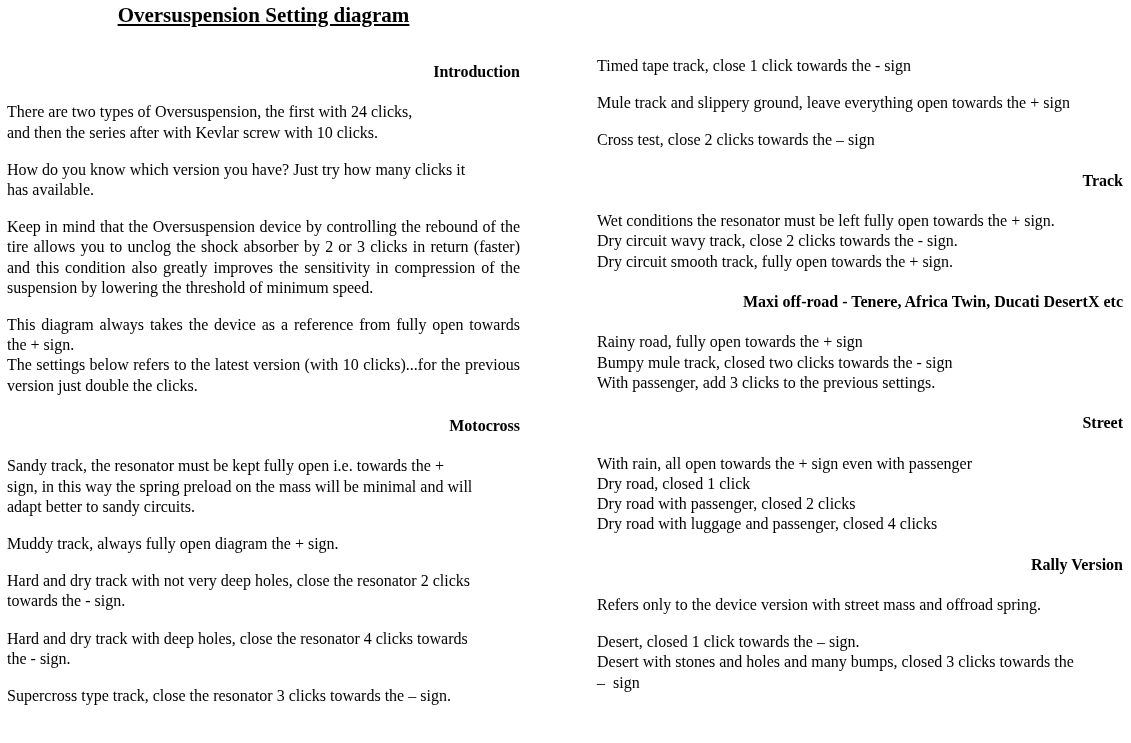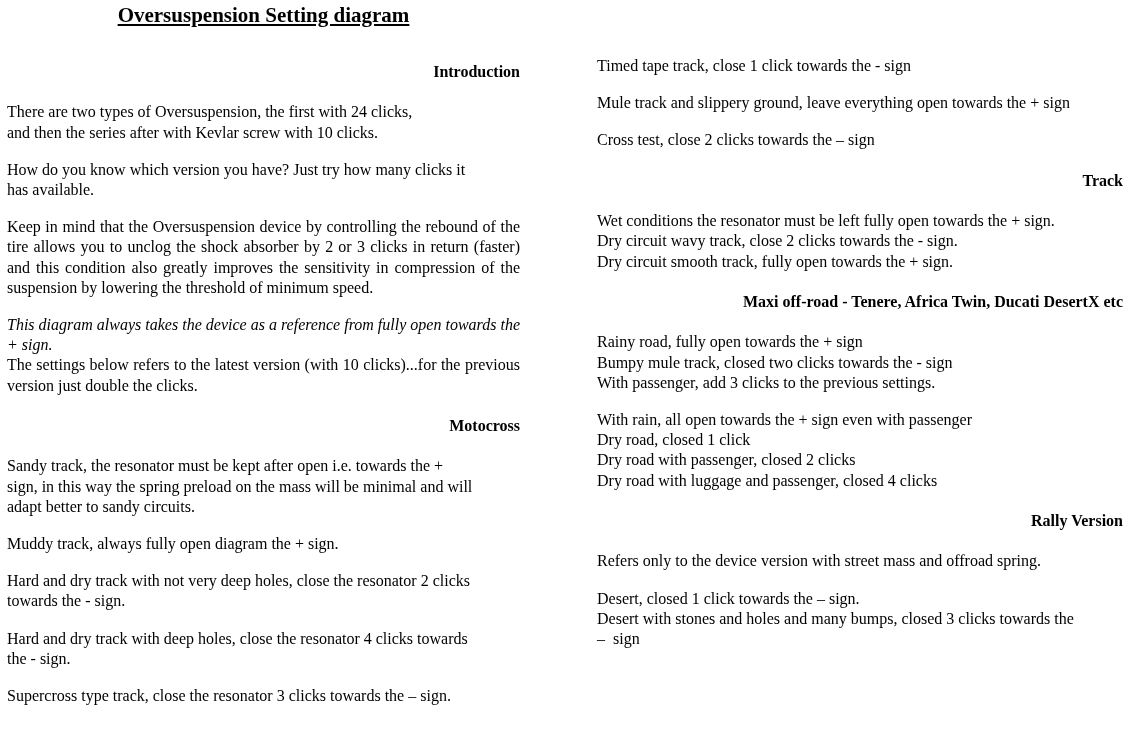--- a/index.html
+++ b/index.html
@@ -51,21 +51,21 @@
     text-align: right;
   }
   .p {
     margin: 17px 0;
     white-space: pre;
   }
   .p.j {
     white-space: pre-line;
     text-align: justify;
   }
-  .mb0 { margin-bottom: 0; font-style: italic; }
+  .mb0 { margin-bottom: 0; }
   .mt0 { margin-top: 0; }
 </style>
 </head>
 <body>
 
 <div class="page">
 
   <div class="col col-left">
     <h1 class="doc-title">Oversuspension Setting diagram</h1>
 
@@ -78,21 +78,21 @@
 has available.</p>
 
     <p class="p j">Keep in mind that the Oversuspension device by controlling the rebound of the tire allows you to unclog the shock absorber by 2 or 3 clicks in return (faster) and this condition also greatly improves the sensitivity in compression of the suspension by lowering the threshold of minimum speed.</p>
 
     <p class="p j mb0">This diagram always takes the device as a reference from fully open towards the + sign.</p>
 
     <p class="p j mt0">The settings below refers to the latest version (with 10 clicks)...for the previous version just double the clicks.</p>
 
     <h2 class="h">Motocross</h2>
 
-    <p class="p">Sandy track, the resonator must be kept after open i.e. towards the +
+    <p class="p">Sandy track, the resonator must be kept fully open i.e. towards the +
 sign, in this way the spring preload on the mass will be minimal and will
 adapt better to sandy circuits.</p>
 
     <p class="p">Muddy track, always fully open diagram the + sign.</p>
 
     <p class="p">Hard and dry track with not very deep holes, close the resonator 2 clicks
 towards the - sign.</p>
 
     <p class="p">Hard and dry track with deep holes, close the resonator 4 clicks towards
 the - sign.</p>
@@ -113,20 +113,21 @@
     <p class="p">Wet conditions the resonator must be left fully open towards the + sign.
 Dry circuit wavy track, close 2 clicks towards the - sign.
 Dry circuit smooth track, fully open towards the + sign.</p>
 
     <h2 class="h">Maxi off-road - Tenere, Africa Twin, Ducati DesertX etc</h2>
 
     <p class="p">Rainy road, fully open towards the + sign
 Bumpy mule track, closed two clicks towards the - sign
 With passenger, add 3 clicks to the previous settings.</p>
 
+    <h2 class="h">Street</h2>
 
     <p class="p">With rain, all open towards the + sign even with passenger
 Dry road, closed 1 click
 Dry road with passenger, closed 2 clicks
 Dry road with luggage and passenger, closed 4 clicks</p>
 
     <h2 class="h">Rally Version</h2>
 
     <p class="p">Refers only to the device version with street mass and offroad spring.</p>
 

